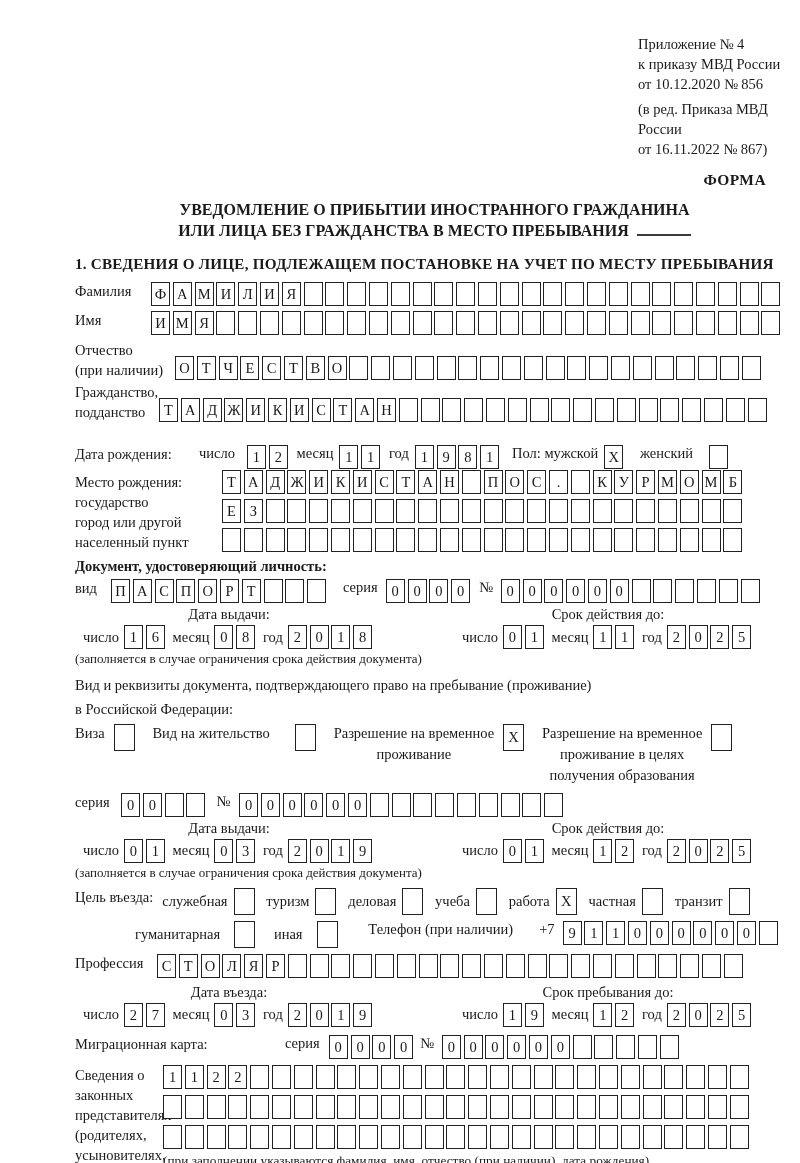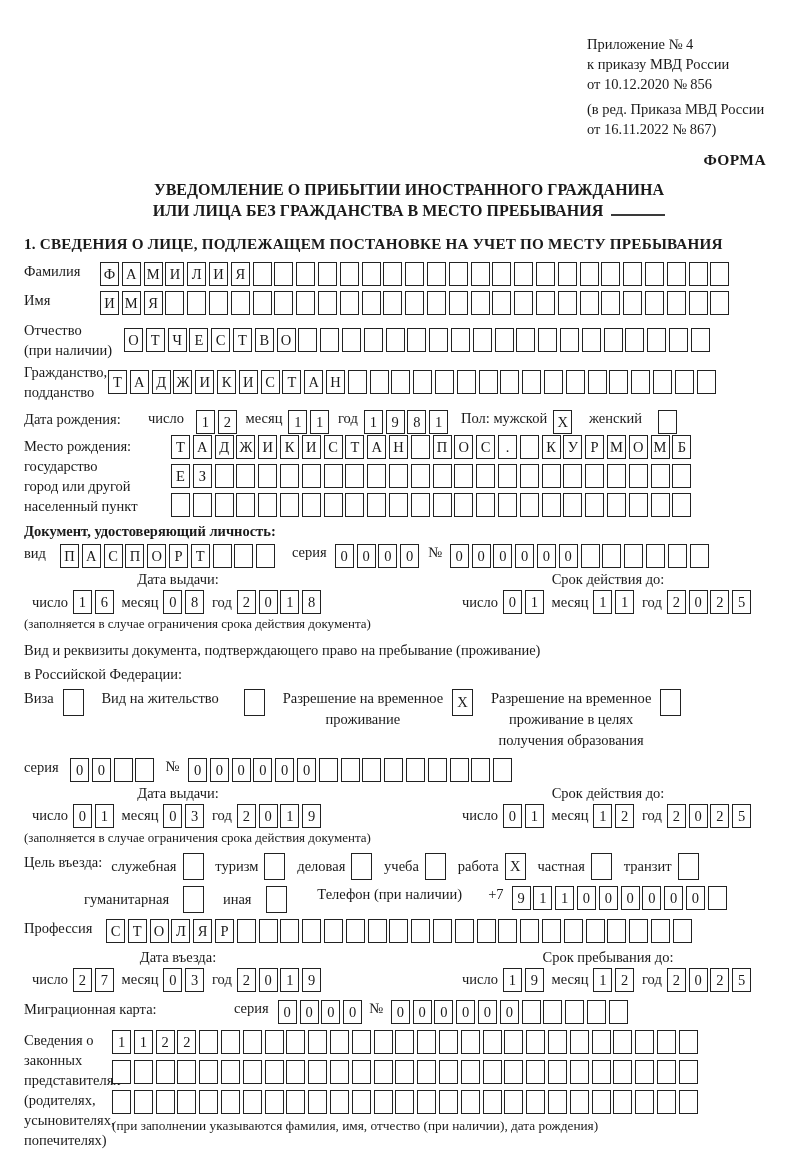--- a/index.html
+++ b/index.html
@@ -1,31 +1,31 @@
 <!DOCTYPE html>
 <html><head>
 <meta charset="utf-8">
 <style>
   html,body{margin:0;padding:0}
   body{width:800px;height:1163px;background:#fff;overflow:hidden;
        font-family:"Liberation Serif",serif;color:#1a1a1a;font-size:14.5px}
-  .page{box-sizing:border-box;width:800px;height:1163px;padding:34px 6px 0 24px}
+  .page{box-sizing:border-box;width:800px;height:1163px;padding:34px 6px 0 75px}
 
   
   .hdr{margin-left:563px;line-height:1.38}
   .hdr .amend{margin-top:5px}
   .forma{font-weight:bold;text-align:right;padding-right:28px;margin-top:12px;font-size:15.5px;letter-spacing:.4px}
 
   .title{text-align:center;font-weight:bold;font-size:16px;margin-top:10px;line-height:1.32}
   .blank-line{display:inline-block;width:54px;border-bottom:2px solid #3a3a3a;margin-left:8px}
   .sect{font-weight:bold;font-size:15.2px;margin-top:14px;letter-spacing:.2px}
 
   
   .frow{display:flex;margin-top:5px}
-  .frow.top{align-items:center}
+  .frow.top{align-items:flex-end}
   .lbl{flex:none;line-height:1.35}
   .lbl2{flex:none;line-height:1.4}
   .comb{display:flex;flex:none;flex-wrap:nowrap}
   .cell{flex:none;width:17px;height:22px;border:1.6px solid #222;margin-right:2.8px;
         text-align:center;font-size:14.5px;line-height:22px;background:#fff}
   .big .cell{width:19px;height:25px;line-height:25px}
 
   .w76{width:76px}.w100{width:100px}.w84{width:84px}.w147{width:147px}
   .stack>div{line-height:20px}
   .vgap>.comb{margin-top:5px}
@@ -208,21 +208,21 @@
         <span class="cell"></span>
         <span class="cell"></span>
         <span class="cell"></span>
         <span class="cell"></span>
         <span class="cell"></span>
         <span class="cell"></span>
         <span class="cell"></span>
       </span>
   </div>
 
-  <div class="frow" style="margin-top:8px;gap:6px">
+  <div class="frow" style="margin-top:23px;gap:6px">
     <span class="lbl" style="width:118px">Дата рождения:</span>
     <span>число</span>
     <span class="comb" style="margin-left:6px">
         <span class="cell">1</span>
         <span class="cell">2</span>
       </span>
     <span>месяц</span>
     <span class="comb">
         <span class="cell">1</span>
         <span class="cell">1</span>

